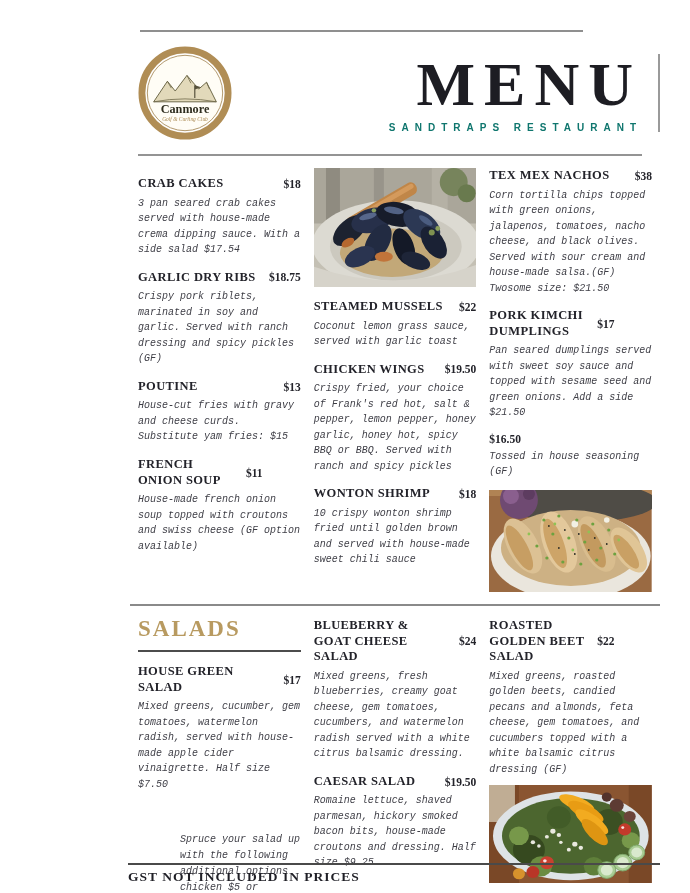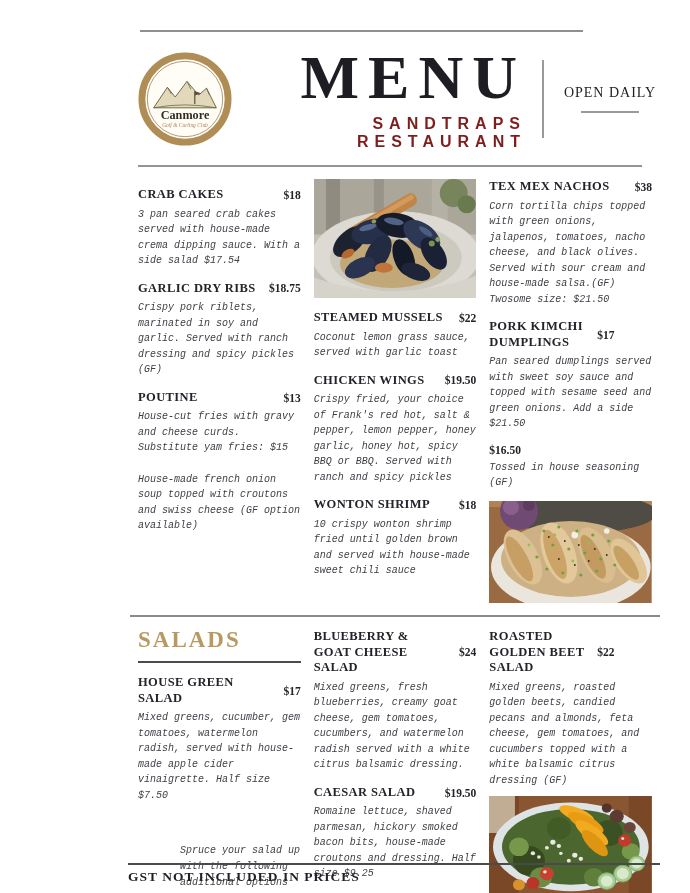--- a/index.html
+++ b/index.html
@@ -6,22 +6,22 @@
   .page{position:relative;width:690px;height:893px;background:#ffffff;overflow:hidden;
         font-family:"Liberation Serif",serif;color:#23232a;}
 
   .top-rule{position:absolute;top:30px;left:140px;width:443px;height:2px;background:#8f8f8f;}
 
   
   .header{display:flex;align-items:center;gap:16px;padding:46px 30px 0 138px;}
   .logo{width:94px;height:94px;flex:none;}
   .title-block{flex:1;text-align:right;}
   .menu-title{margin:0;font-size:62px;line-height:1;font-weight:bold;letter-spacing:9px;color:#1d1d23;}
-  .menu-subtitle{margin-top:7px;font-family:"Liberation Sans",sans-serif;font-size:16px;
-                 font-weight:bold;letter-spacing:6px;color:#7f1d1d;}
+  .menu-subtitle{margin-top:7px;font-family:"Liberation Sans",sans-serif;font-size:10px;
+                 font-weight:bold;letter-spacing:6px;color:#0f766e;}
   .vrule{width:2px;height:78px;background:#9a9a9a;flex:none;}
   .open-daily{flex:none;width:100px;text-align:center;}
   .open-daily-label{font-size:14px;letter-spacing:1px;color:#1d1d23;}
   .open-daily-rule{width:58px;height:2px;background:#9a9a9a;margin:10px auto 0;}
   .header-rule{margin:14px 48px 0 138px;height:2px;background:#949494;}
 
   
   .grid{display:grid;grid-template-columns:1fr 1fr 1fr;column-gap:13px;margin:8px 38px 0 138px;}
   .col{display:flex;flex-direction:column;min-width:0;}
   .section-title{margin:2px 0 0;font-size:23px;font-weight:bold;letter-spacing:2px;color:#b89a60;}
@@ -71,24 +71,20 @@
         <path d="M58 40 L64.5 42 L58 44.5 Z" fill="#55503a"></path>
         <text x="48" y="68" text-anchor="middle" font-family="Liberation Serif, serif" font-size="12.5" font-weight="bold" fill="#2e2d1f">Canmore</text>
         <text x="48" y="77" text-anchor="middle" font-family="Liberation Serif, serif" font-size="5.6" font-style="italic" fill="#a9874f">Golf &amp; Curling Club</text>
       </svg>
     </div>
     <div class="title-block">
       <h1 class="menu-title">MENU</h1>
       <div class="menu-subtitle">SANDTRAPS RESTAURANT</div>
     </div>
     <div class="vrule"></div>
-    <div class="open-daily">
-      <div class="open-daily-label">OPEN DAILY</div>
-      <div class="open-daily-rule"></div>
-    </div>
   </div>
   <div class="header-rule"></div>
 
   <div class="grid">
     <div class="col">
       <div class="item">
         <div class="item-head">
           <h3 class="item-name">CRAB CAKES</h3>
           <span class="item-price">$18</span>
         </div>
@@ -102,20 +98,24 @@
         <p class="item-desc">Crispy pork riblets, marinated in soy and garlic. Served with ranch dressing and spicy pickles (GF)</p>
       </div>
       <div class="item">
         <div class="item-head">
           <h3 class="item-name">POUTINE</h3>
           <span class="item-price">$13</span>
         </div>
         <p class="item-desc">House-cut fries with gravy and cheese curds. Substitute yam fries: $15</p>
       </div>
       <div class="item">
+        <div class="item-head">
+          <h3 class="item-name narrow">FRENCH ONION SOUP</h3>
+          <span class="item-price">$11</span>
+        </div>
         <p class="item-desc">House-made french onion soup topped with croutons and swiss cheese (GF option available)</p>
       </div>
     </div>
 
     <div class="col">
       <svg class="photo photo-mussels" viewBox="0 0 163 118" preserveAspectRatio="none">
         <rect width="163" height="118" fill="#c4c0b4"></rect>
         <rect width="163" height="55" fill="#aaa69a"></rect>
         <rect x="12" width="14" height="55" fill="#8f8b80"></rect>
         <rect x="60" width="10" height="50" fill="#98948a"></rect>

